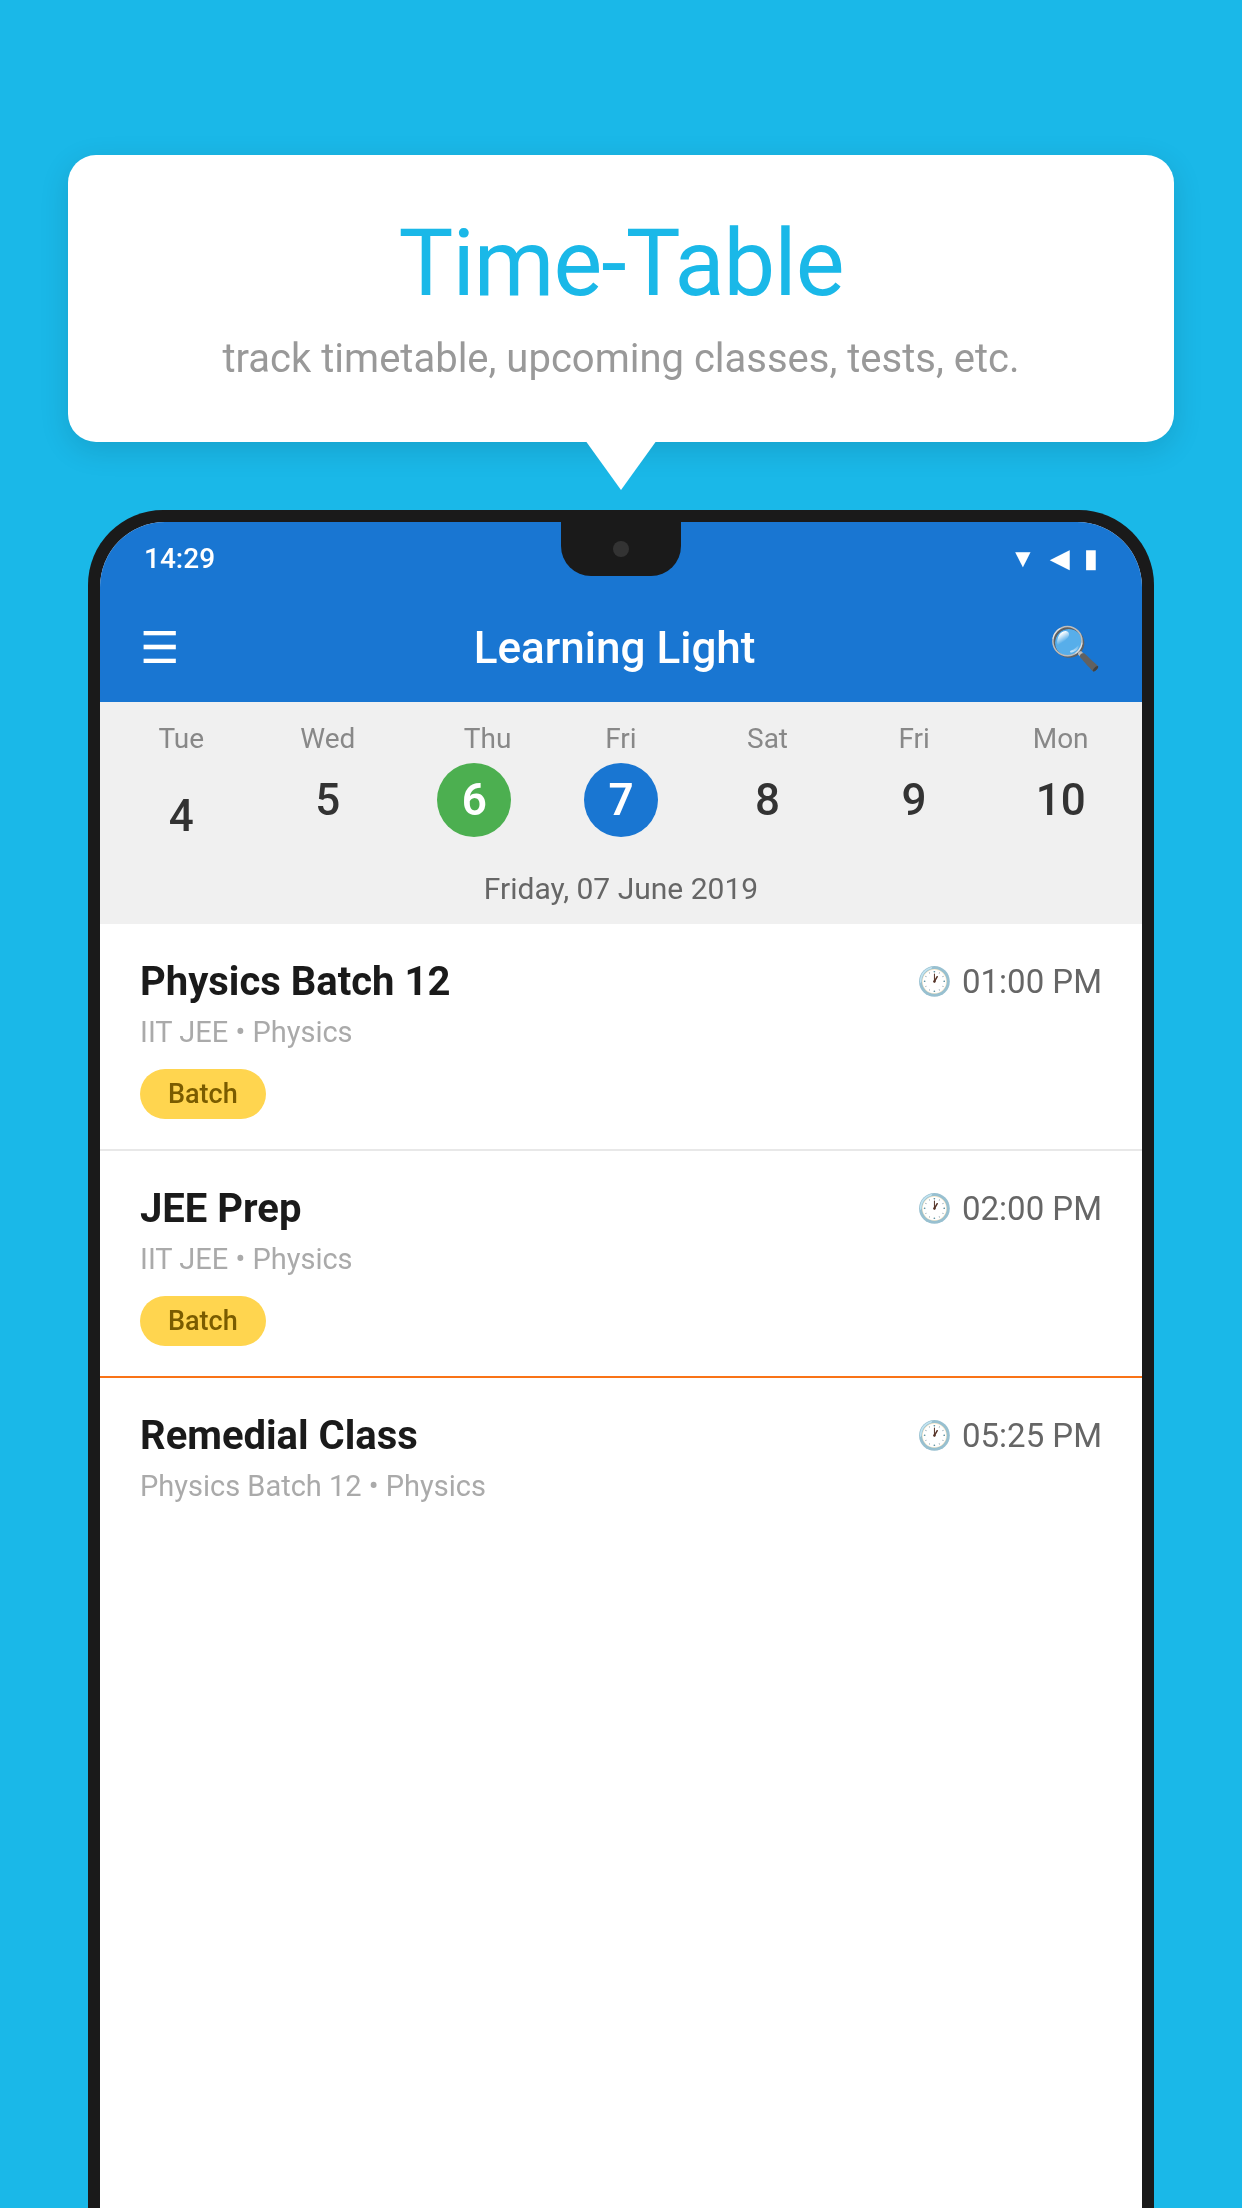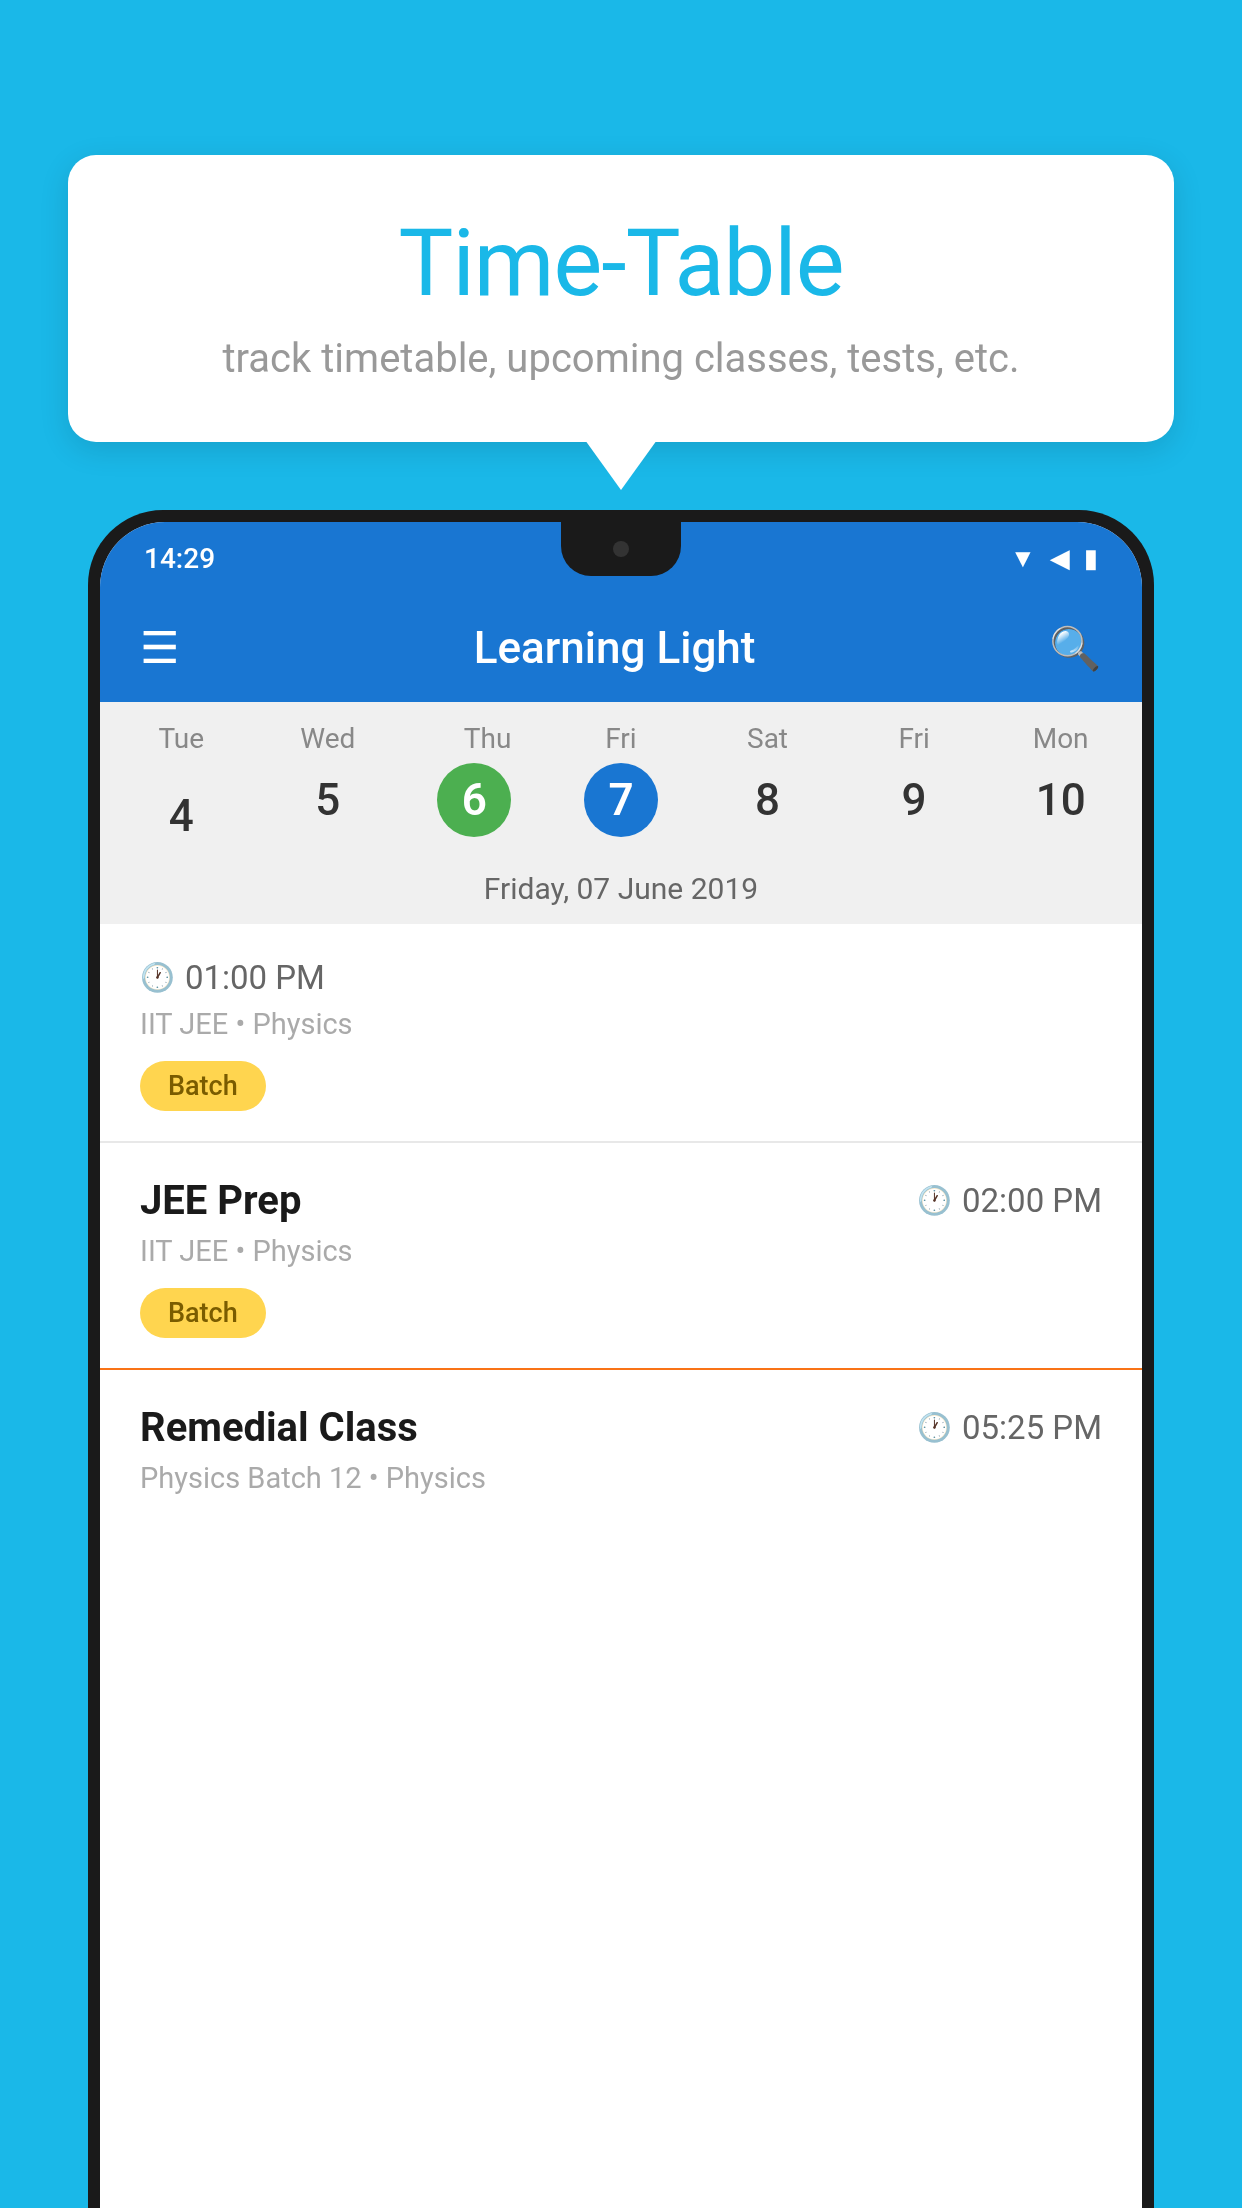--- a/index.html
+++ b/index.html
@@ -134,20 +134,21 @@
             </div>
 
           </div>
           <div style="text-align:center;font-size:30px;color:#666;padding:10px 0 18px;font-weight:400;">Friday, 07 June 2019</div>
         </div>
 
         <div style="flex:1;overflow:hidden;background:white;">
 
           <div style="background:white;padding:34px 40px 30px;border-bottom:2px solid #e8e8e8;">
             <div style="display:flex;justify-content:space-between;align-items:center;margin-bottom:10px;">
+              <span style="font-size:40px;font-weight:700;color:#1a1a1a;">Physics Batch 12</span>
               <div style="display:flex;align-items:center;gap:10px;">
                 <span style="font-size:28px;color:#aaa;">🕐</span>
                 <span style="font-size:33px;color:#666;">01:00 PM</span>
               </div>
             </div>
             <div style="font-size:29px;color:#aaa;margin-bottom:20px;">IIT JEE • Physics</div>
             <span style="display:inline-block;background:#ffd54f;color:#7a5c00;font-size:27px;padding:9px 28px;border-radius:30px;font-weight:500;">Batch</span>
           </div>
 
           <div style="background:white;padding:34px 40px 30px;border-bottom:2px solid #f97316;">

